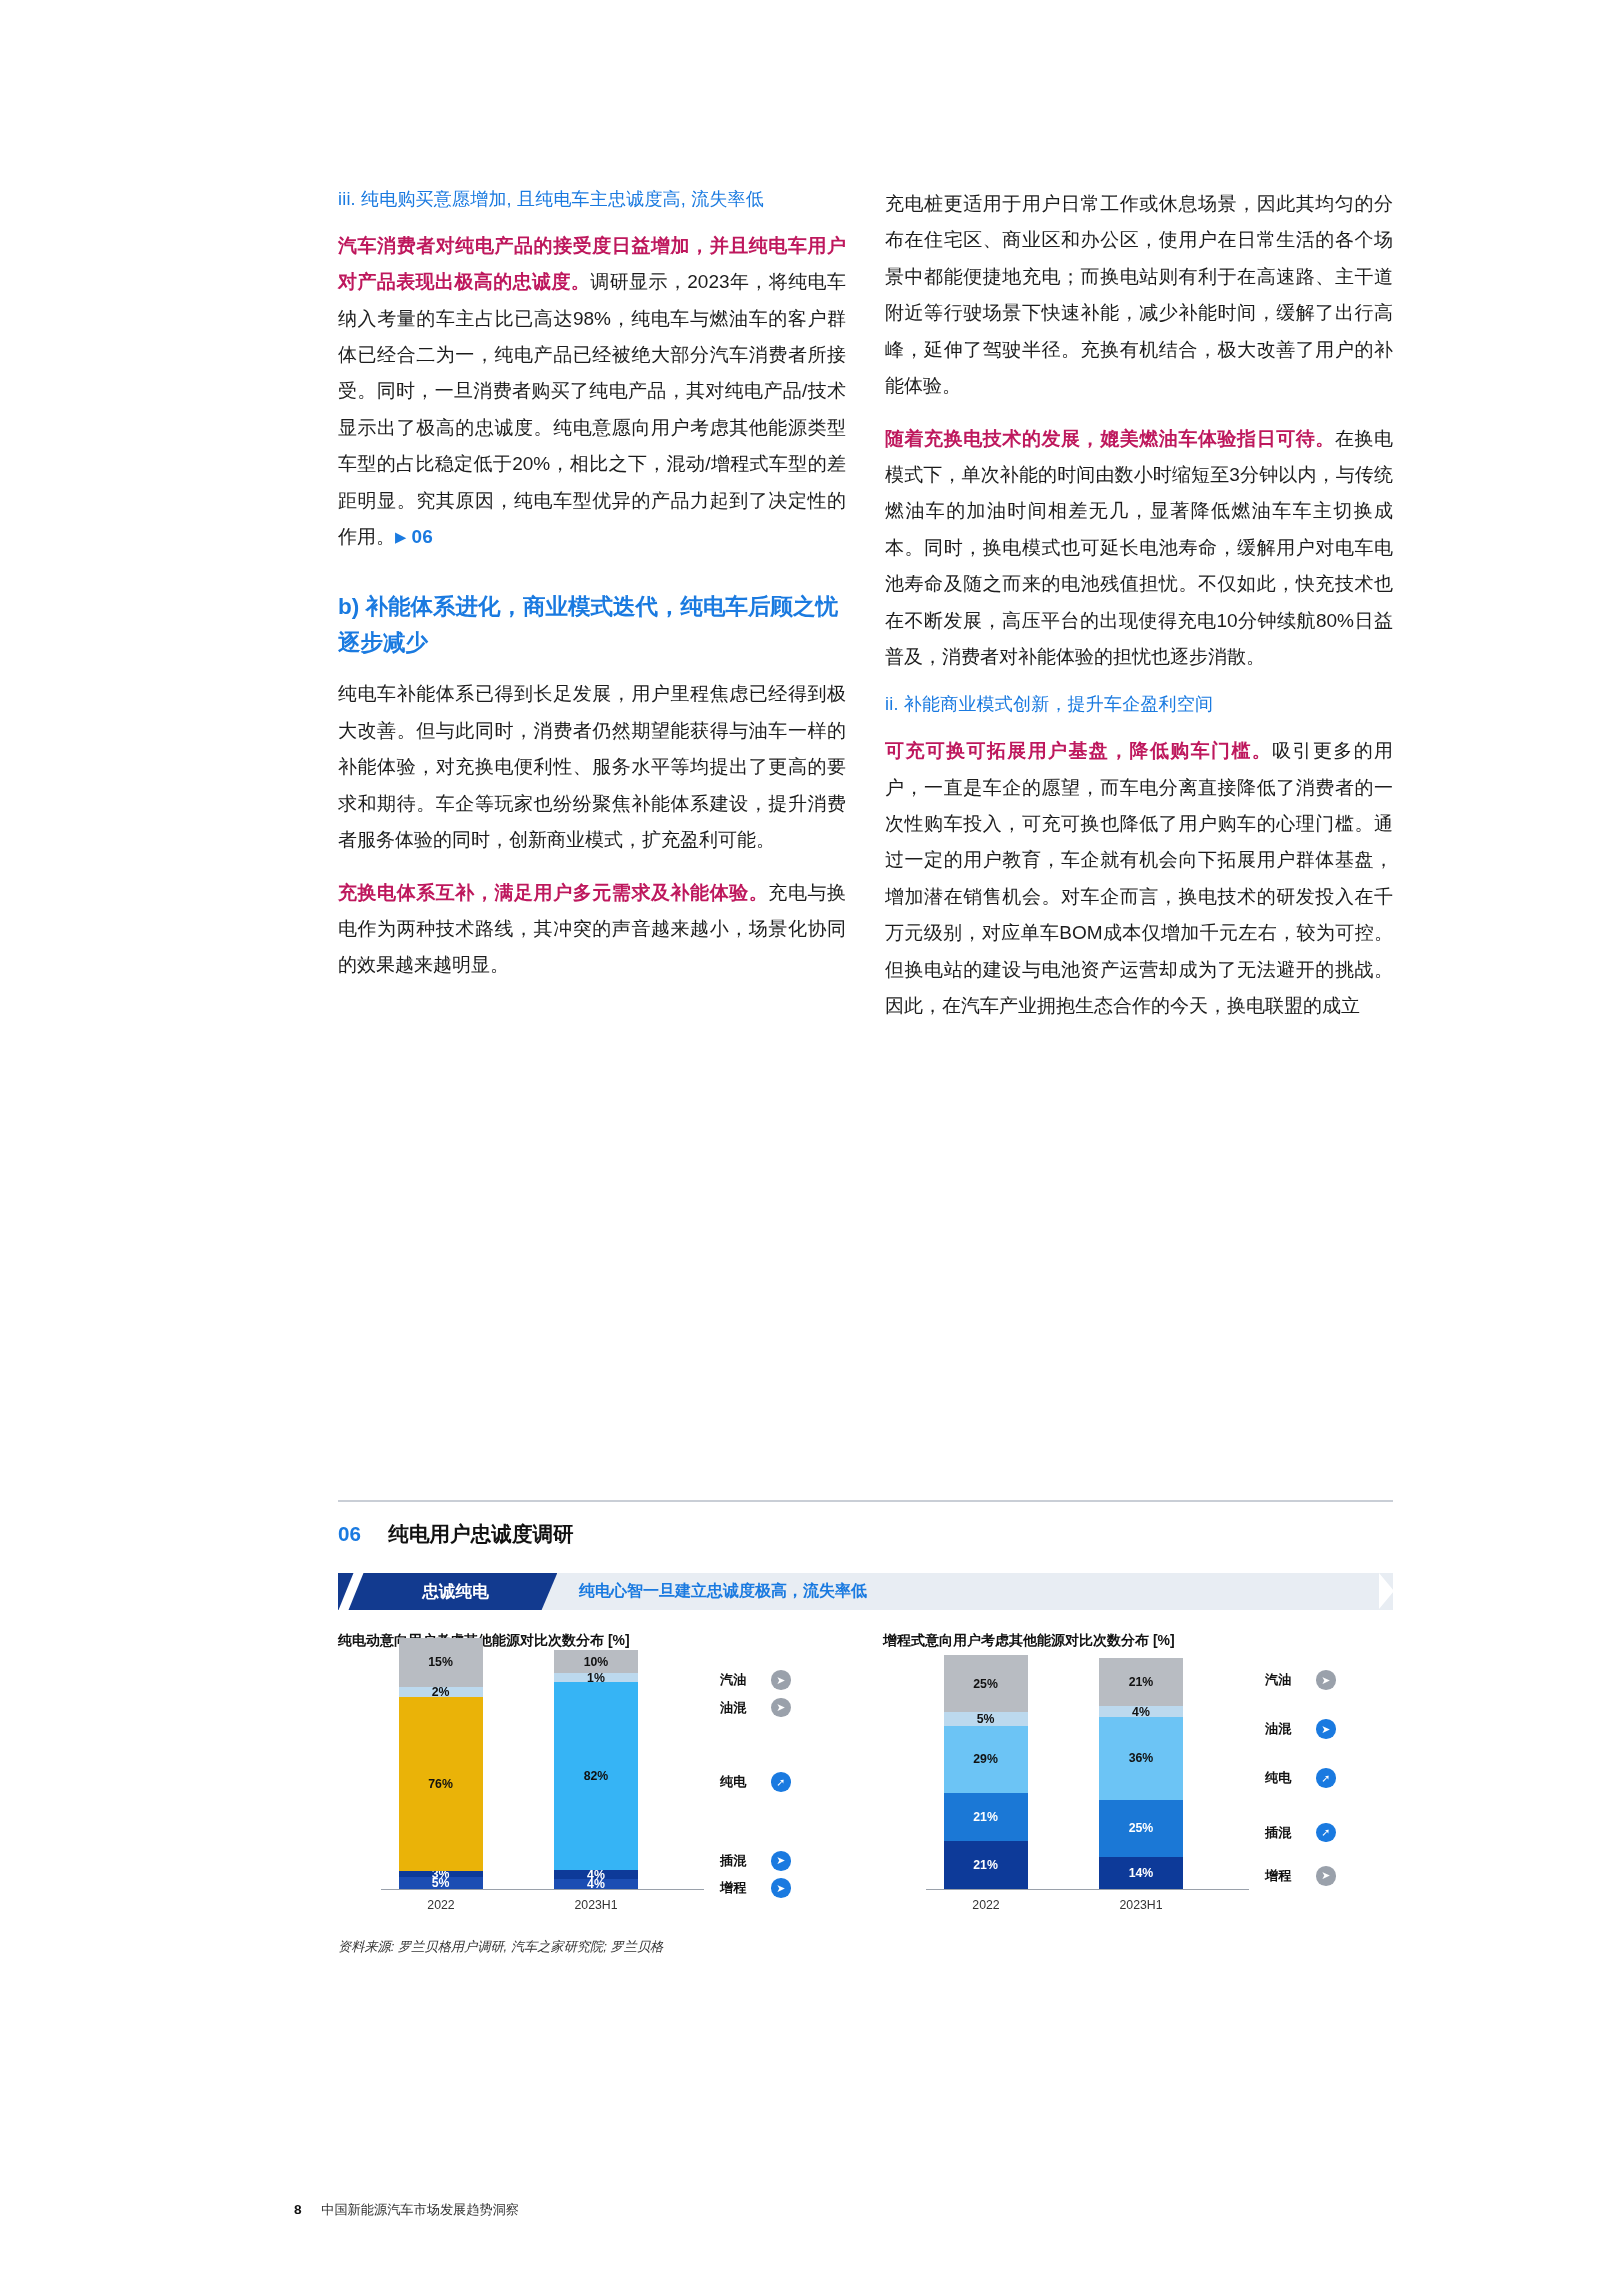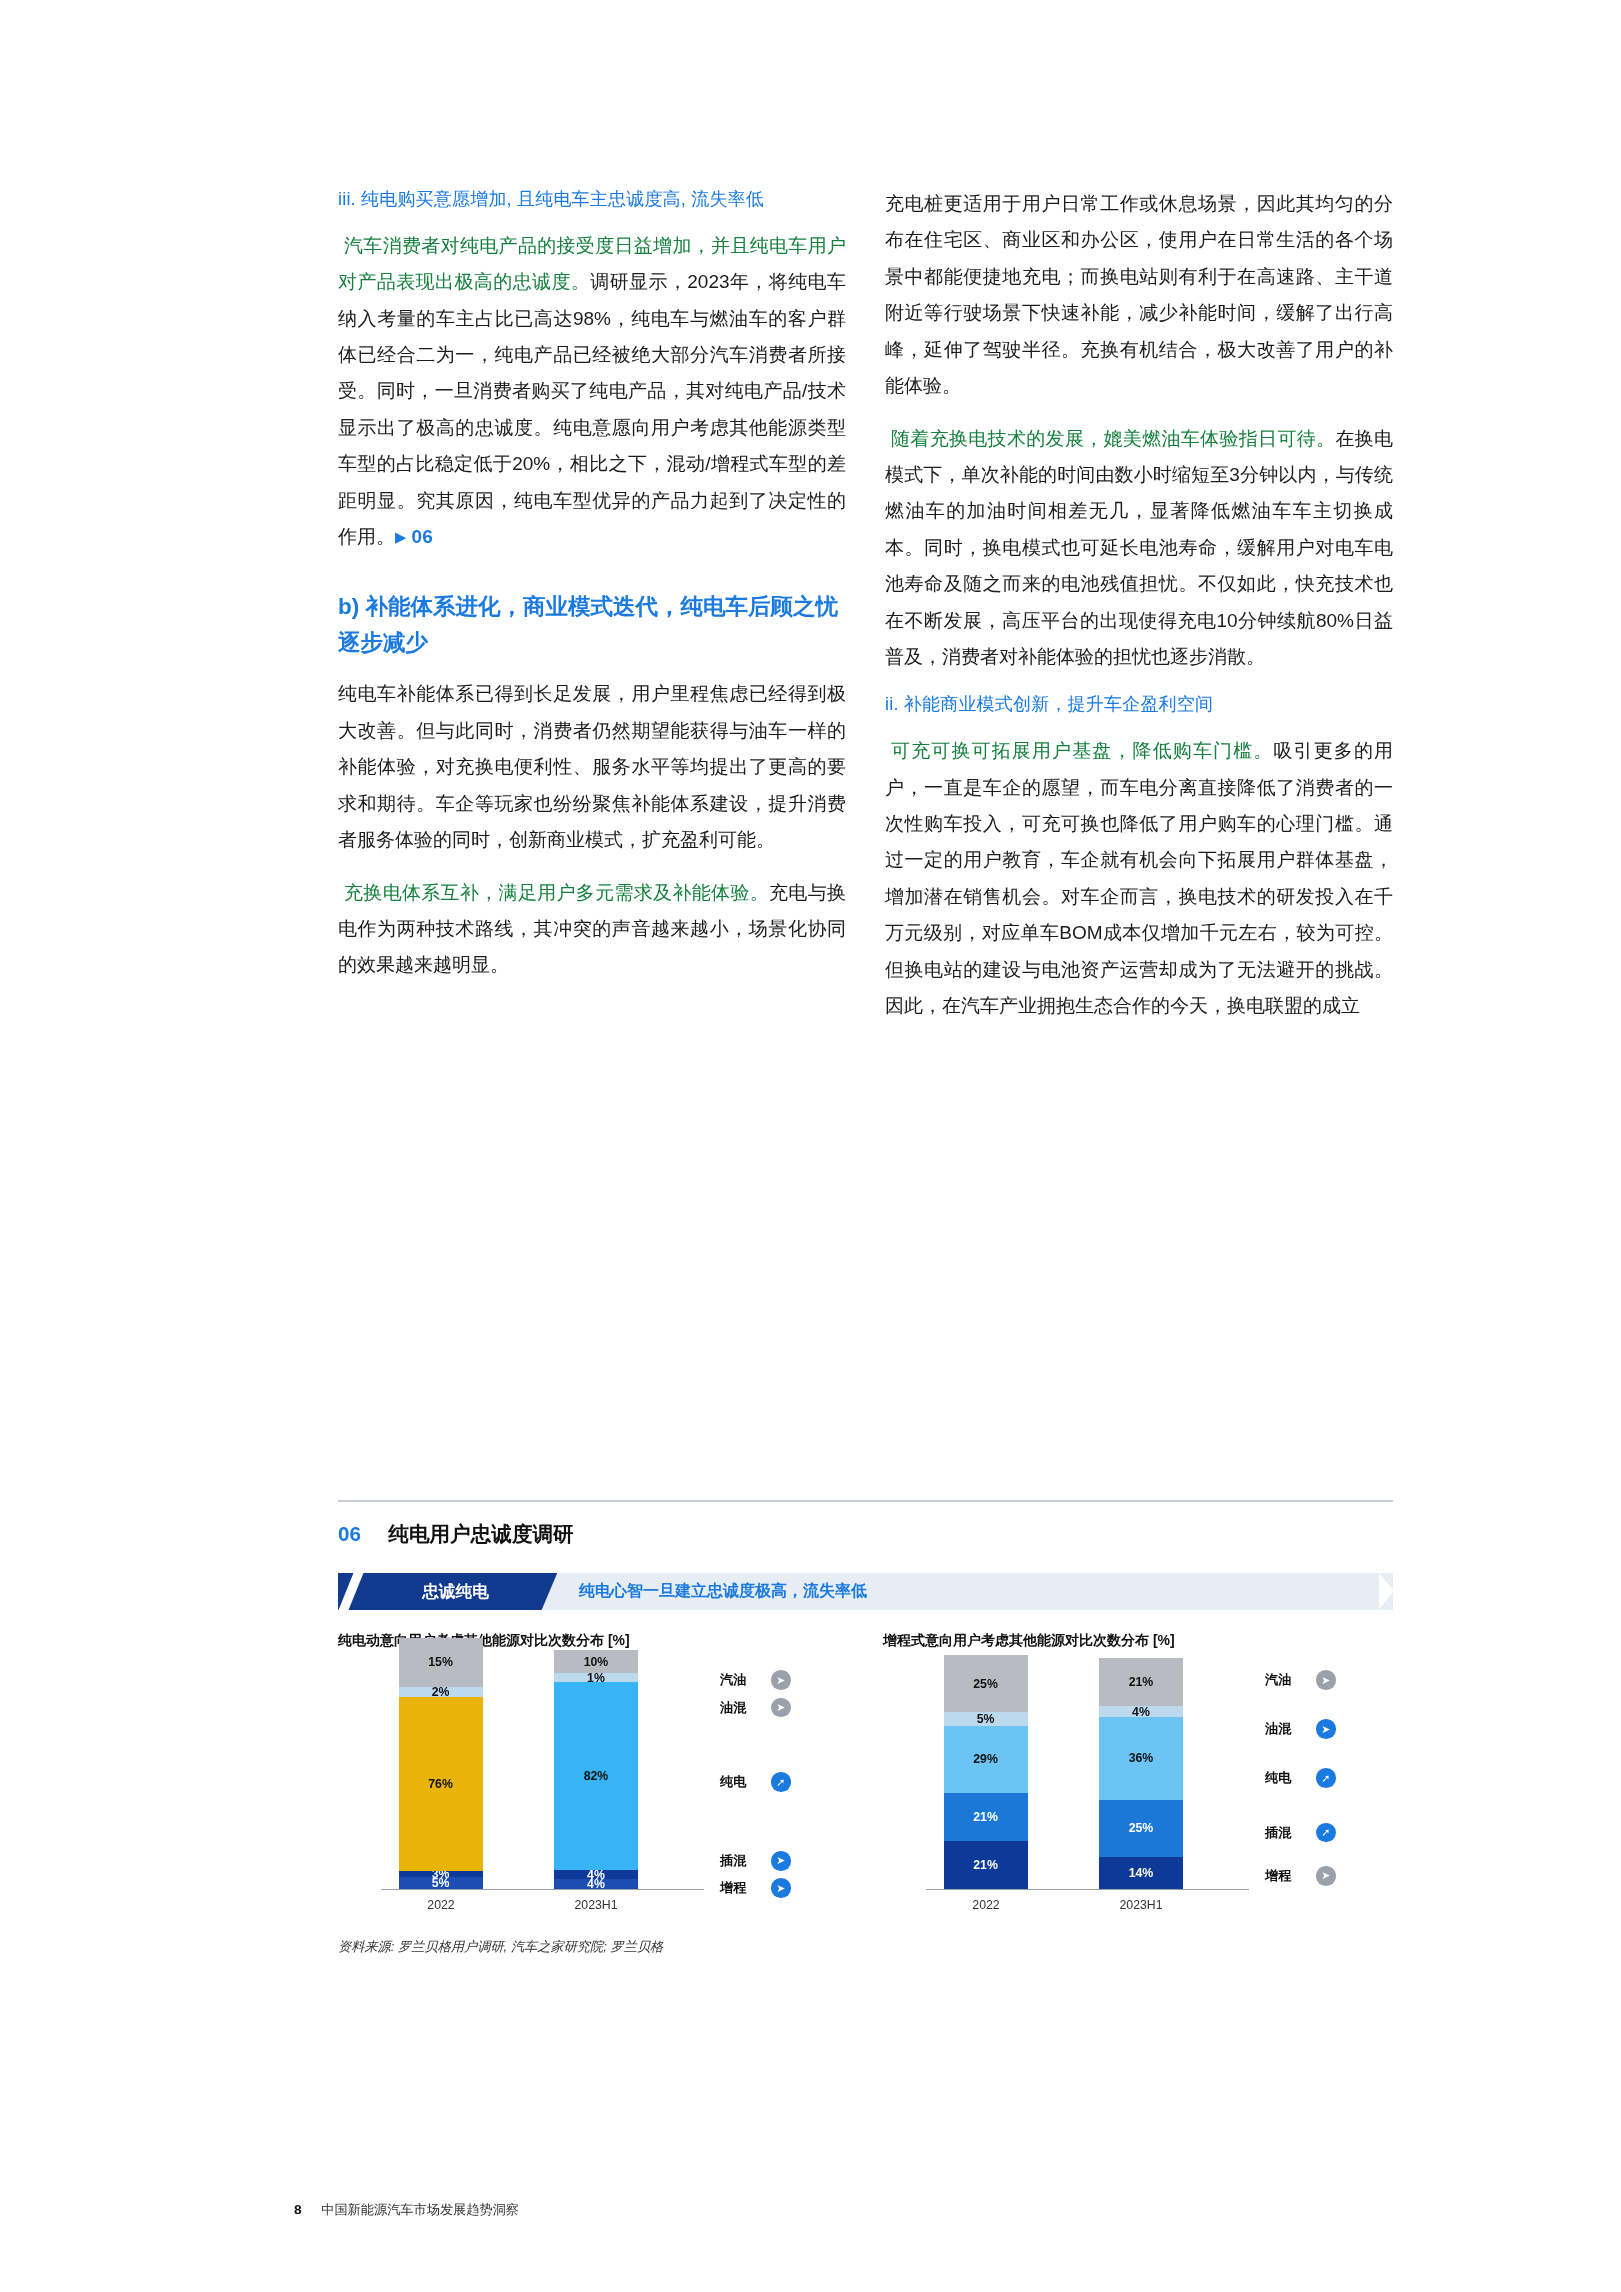--- a/index.html
+++ b/index.html
@@ -33,21 +33,21 @@
     line-height:1.6;
     margin:33px 0 15.7px 0;
   }
   p.body{
     font-size:19px;
     line-height:1.92;
     margin:0 0 15.7px 0;
     text-align:justify;
     color:#1c1c1c;
   }
-  p.body b{font-weight:normal;color:#15803d;margin-left:6px;}
+  p.body b{font-weight:bold;color:#be185d;}
   .ref{
     color:#1a7ae0;font-weight:bold;white-space:nowrap;
   }
   .ref .tri{font-size:14.7px;position:relative;top:-1px;}
 
   
   .exhibit{position:absolute;left:338px;top:1500px;width:1055px;}
   .exhibit .rule{height:2px;background:#c9ced6;width:100%;}
   .ex-head{display:flex;align-items:baseline;gap:27.4px;margin-top:17.6px;}
   .ex-num{color:#1a7ae0;font-size:20.6px;font-weight:bold;}

